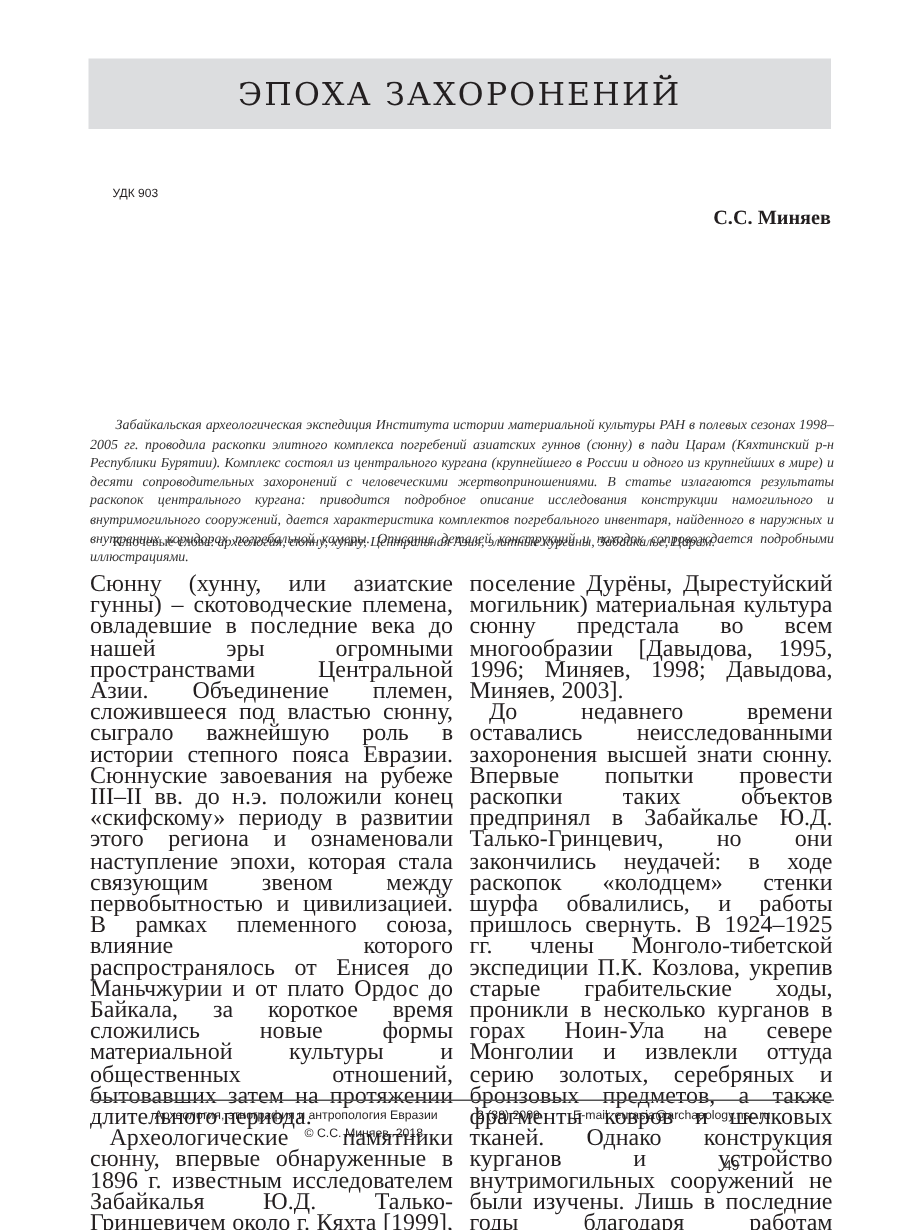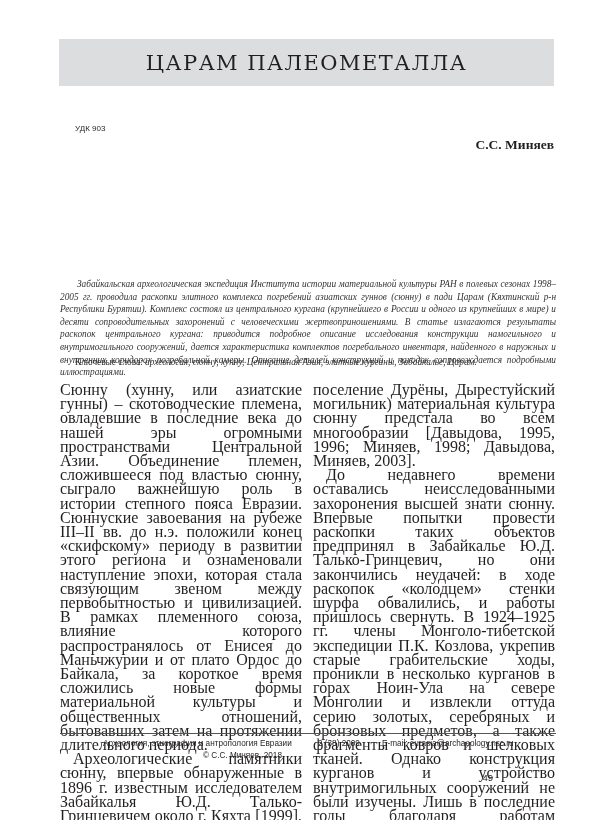--- a/index.html
+++ b/index.html
@@ -63,21 +63,21 @@
   }
   .page-number {
     position: absolute; top: 772px; left: 0; width: 493px; text-align: right;
     font-family: "Liberation Sans", sans-serif; font-size: 9.5px;
   }
 </style>
 </head>
 <body>
 
 <div class="band">
-  <span class="band-title">ЦАРАМ ПАЛЕОМЕТАЛЛА</span>
+  <span class="band-title">ЭПОХА ЗАХОРОНЕНИЙ</span>
 </div>
 
 <div class="udk">УДК 903</div>
 <div class="author">С.С. Миняев</div>
 
 <div class="title">
 </div>
 
 <div class="abstract">Забайкальская археологическая экспедиция Института истории материальной культуры РАН в полевых сезонах 1998–2005 гг. проводила раскопки элитного комплекса погребений азиатских гуннов (сюнну) в пади Царам (Кяхтинский р-н Республики Бурятии). Комплекс состоял из центрального кургана (крупнейшего в России и одного из крупнейших в мире) и десяти сопроводительных захоронений с человеческими жертвоприношениями. В статье излагаются результаты раскопок центрального кургана: приводится подробное описание исследования конструкции намогильного и внутримогильного сооружений, дается характеристика комплектов погребального инвентаря, найденного в наружных и внутренних коридорах погребальной камеры. Описание деталей конструкций и находок сопровождается подробными иллюстрациями.</div>
 

